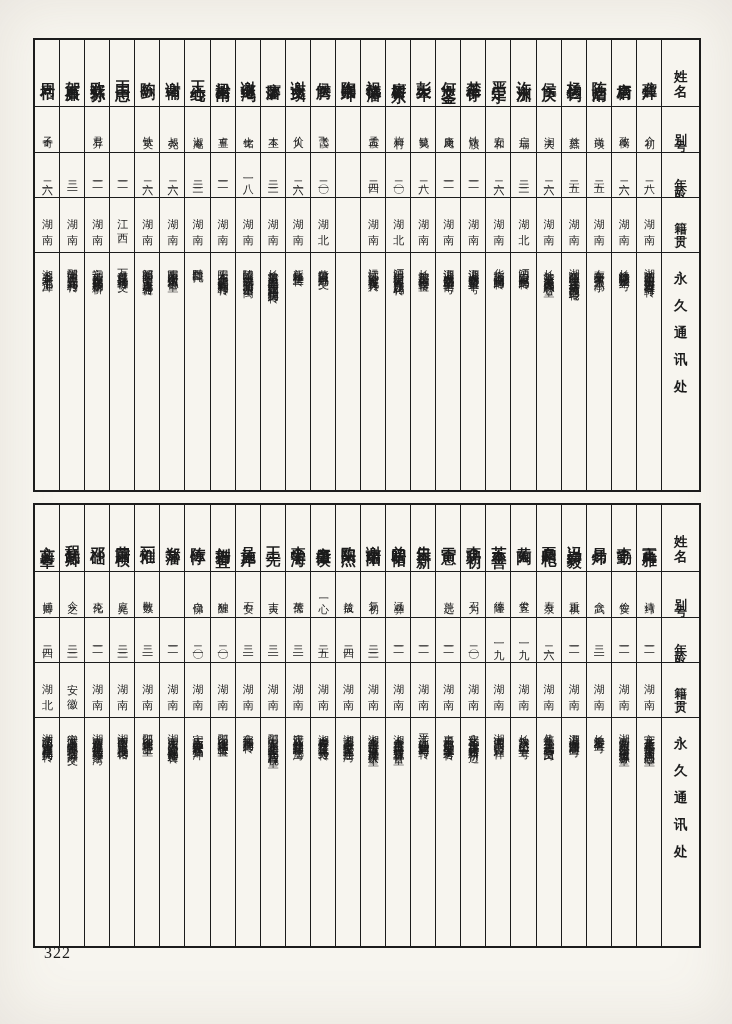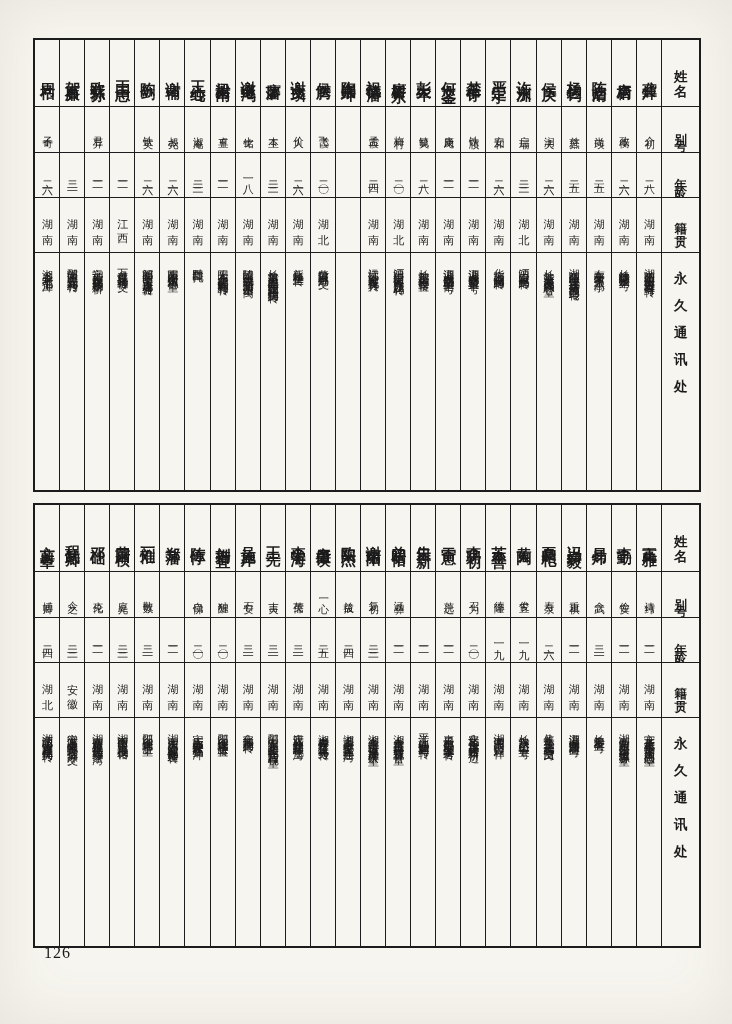--- a/index.html
+++ b/index.html
@@ -928,14 +928,14 @@
         </div>
       <div class="cell origin-cell">
           <span class="vtext horig">籍贯</span>
         </div>
       <div class="cell addr-cell">
           <span class="vtext haddr">永久通讯处</span>
         </div>
     </div>
   </div>
 
-  <div class="page-number">126</div>
+  <div class="page-number">322</div>
 </div>
 
 </body></html>

